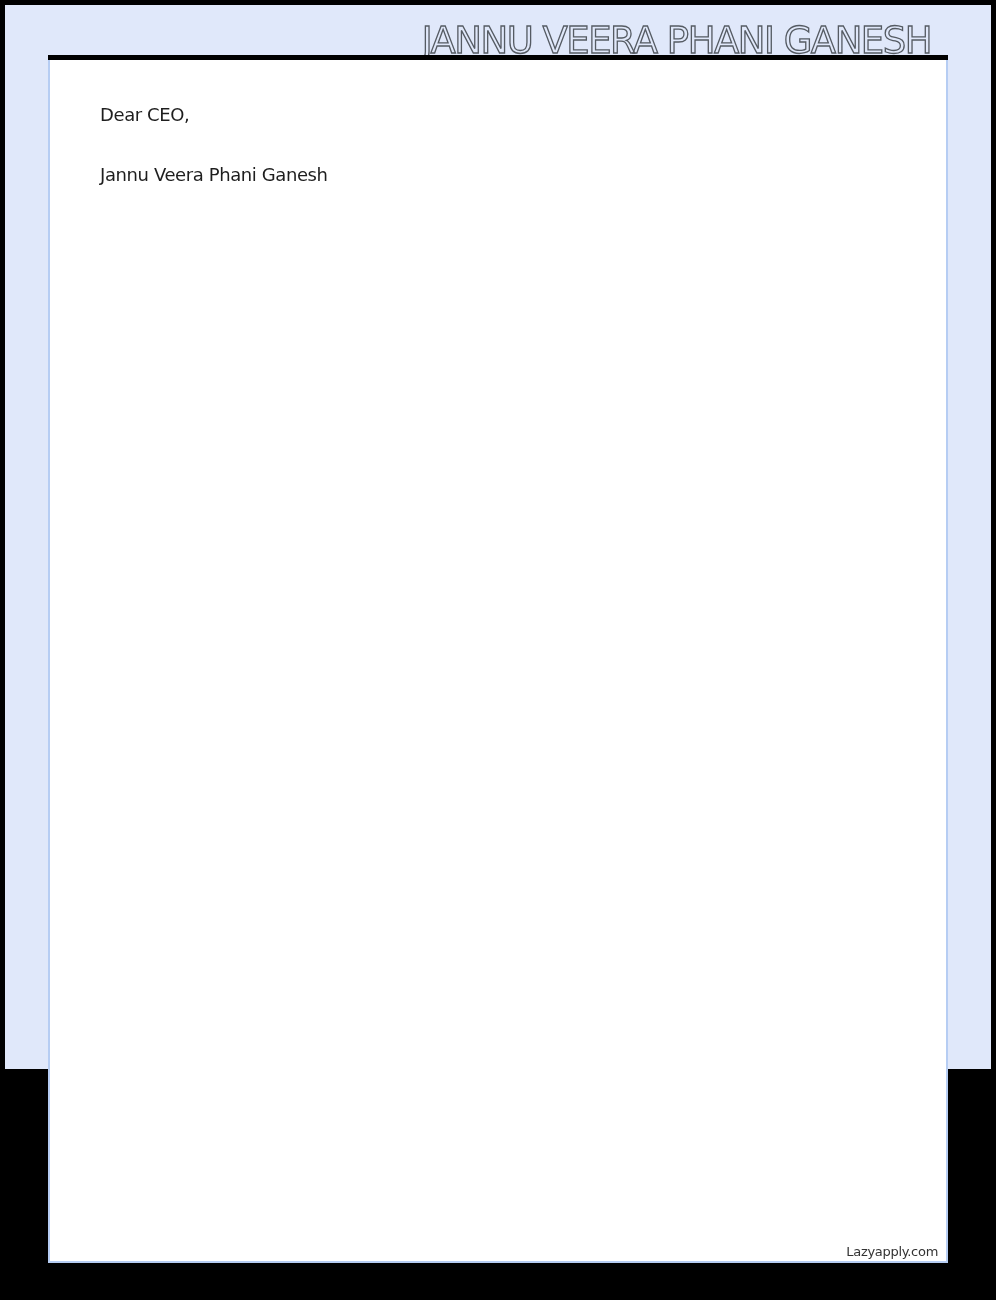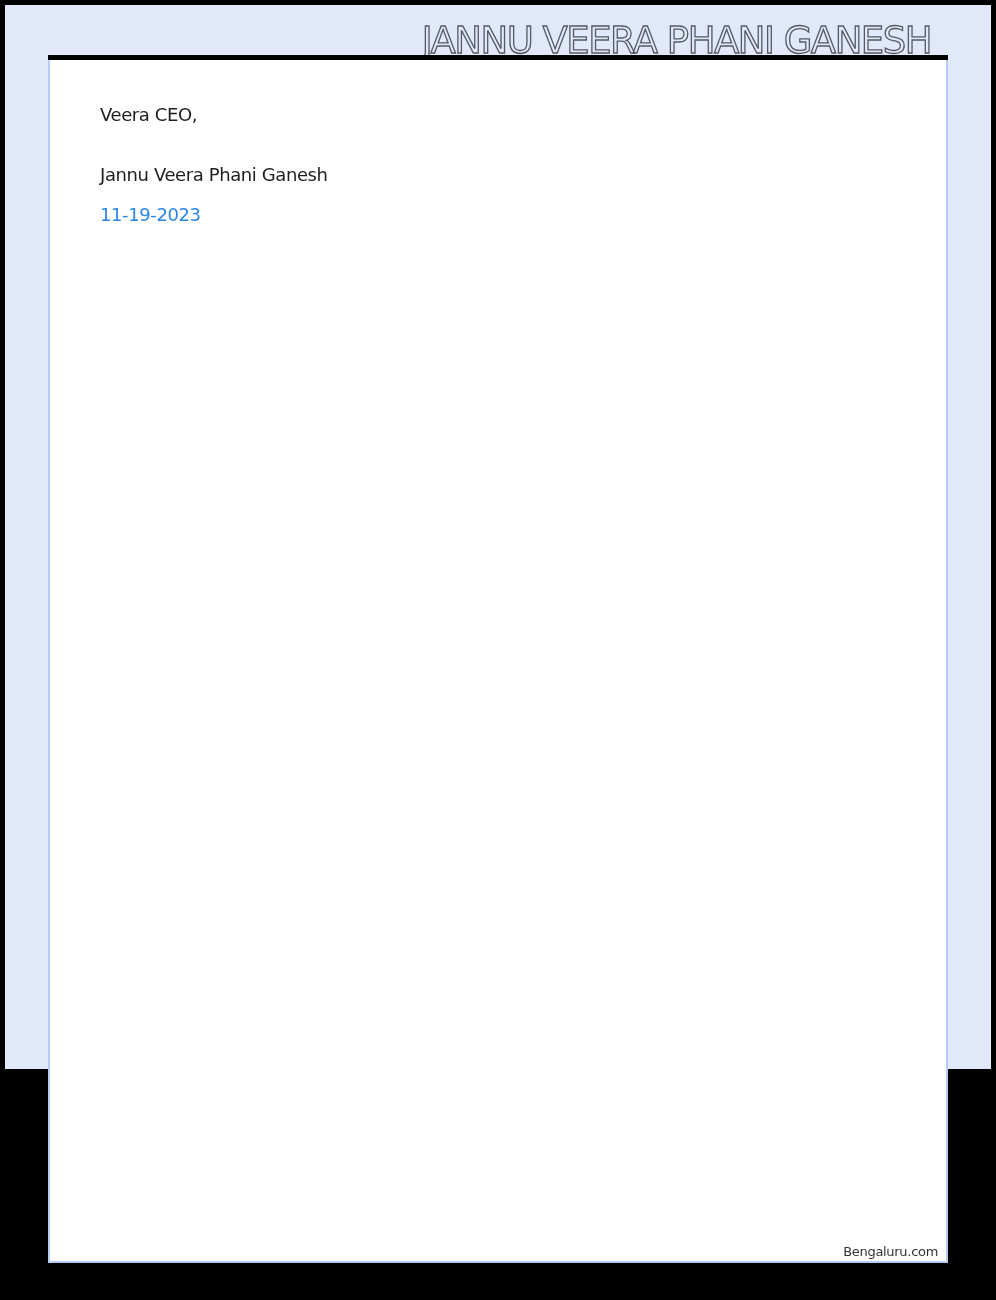--- a/index.html
+++ b/index.html
@@ -63,19 +63,18 @@
   }
 </style>
 </head>
 <body>
 
 <div class="frame">
   <div class="header-name">JANNU VEERA PHANI GANESH</div>
   <div class="rule"></div>
   <div class="page">
     <div class="body-text">
-      <p>Veera CEO,</p>
+      <p>Dear CEO,</p>
       <p class="sig">Jannu Veera Phani Ganesh</p>
-      <p class="date">11-19-2023</p>
     </div>
-    <div class="footer-brand">Bengaluru.com</div>
+    <div class="footer-brand">Lazyapply.com</div>
   </div>
 </div>
 
 </body></html>

